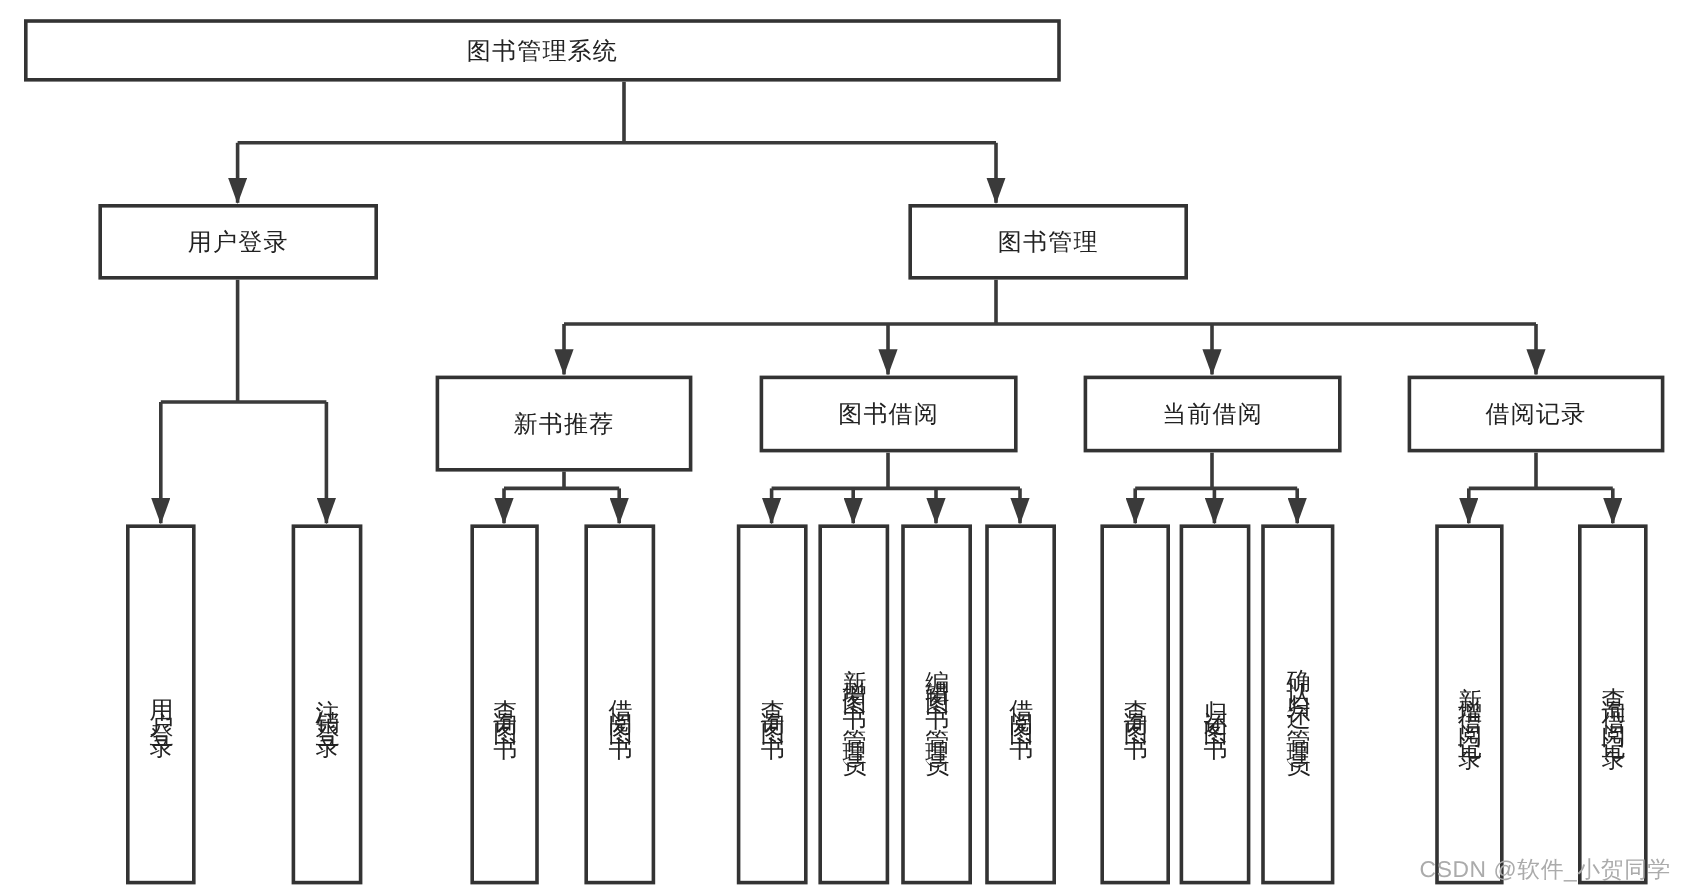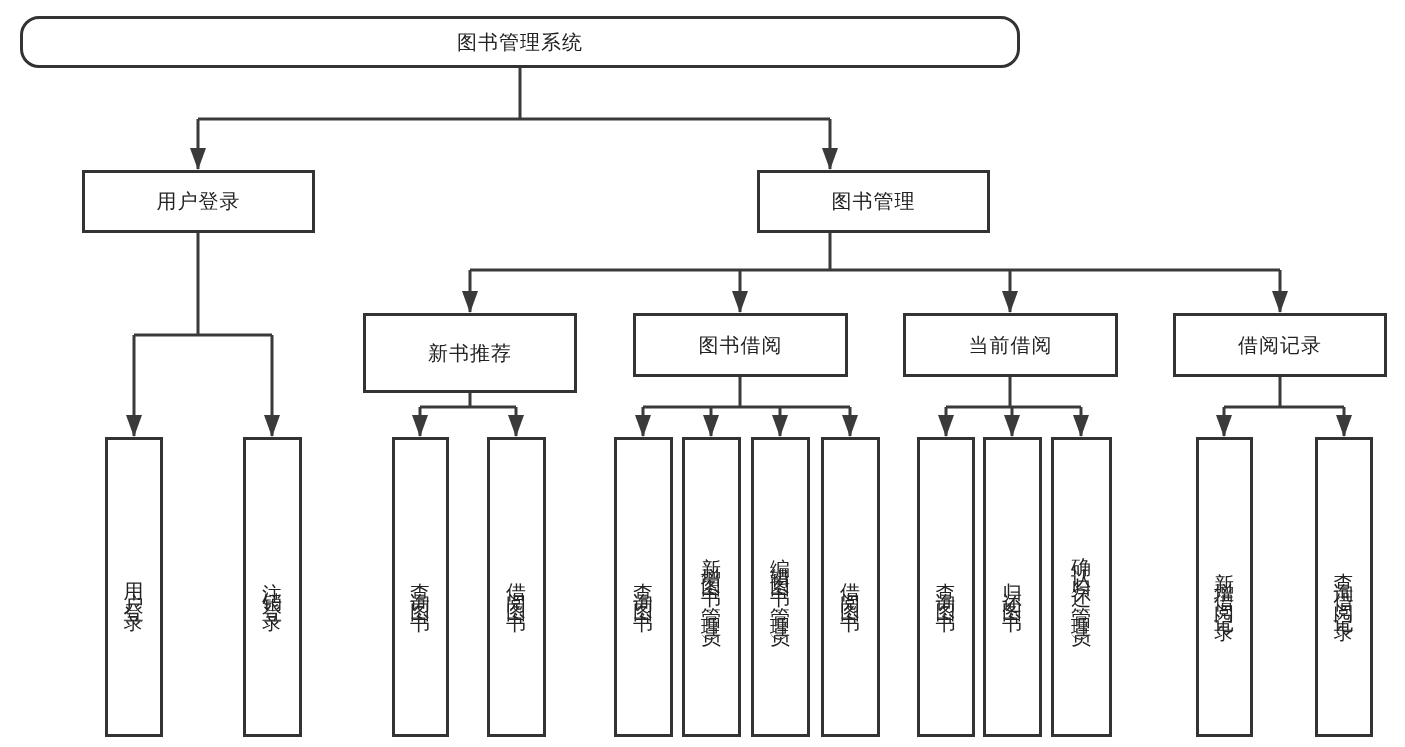--- a/index.html
+++ b/index.html
@@ -78,21 +78,21 @@
       </g>
 
       <g>
         <path d="M1280 377 V407 M1224 407 H1344"></path>
         <line x1="1224" y1="407" x2="1224" y2="436" marker-end="url(#arrow)"></line>
         <line x1="1344" y1="407" x2="1344" y2="436" marker-end="url(#arrow)"></line>
       </g>
     </g>
   </svg>
 
-  <div class="node" style="left:20px;top:16px;width:1000px;height:52px;border-radius:19px;">
+  <div class="node" style="left:20px;top:16px;width:864px;height:52px;">
     <span class="htext">图书管理系统</span>
   </div>
 
   <div class="node" style="left:82px;top:170px;width:233px;height:63px;">
     <span class="htext">用户登录</span>
   </div>
   <div class="node" style="left:713px;top:170px;width:233px;height:63px;margin-left:44px;">
     <span class="htext">图书管理</span>
   </div>
 
@@ -146,14 +146,15 @@
     <span class="vtext">确认归还（管理员）</span>
   </div>
 
   <div class="node" style="left:1196px;top:437px;width:57px;height:300px;">
     <span class="vtext">新增借阅记录</span>
   </div>
   <div class="node" style="left:1315px;top:437px;width:58px;height:300px;">
     <span class="vtext">查询借阅记录</span>
   </div>
 
+  <div class="watermark">CSDN @软件_小贺同学</div>
 
 </div>
 
 </body></html>

